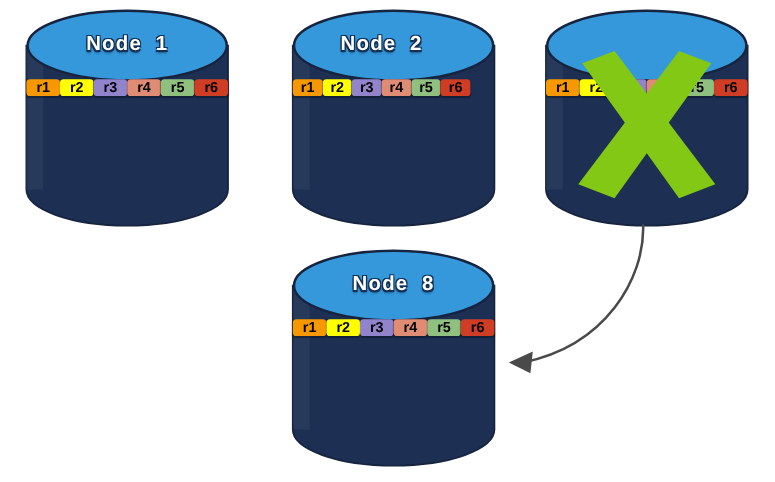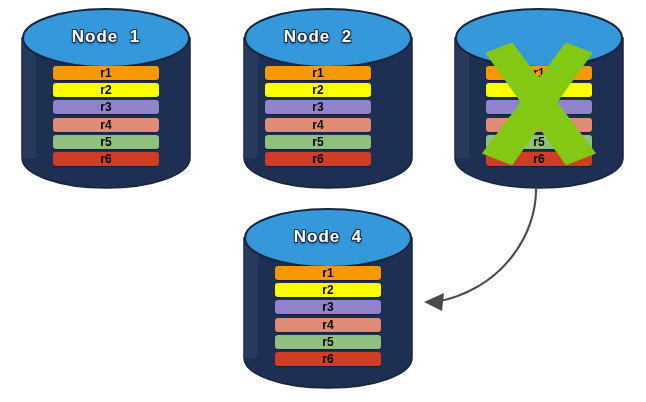--- a/index.html
+++ b/index.html
@@ -42,21 +42,21 @@
        1px  1px 0 #143055,
        0px  2px 2px rgba(10,25,50,.55);
     pointer-events: none;
     white-space: pre;
   }
   .rows {
     position: absolute;
     left: 0;
     width: 100%;
     display: flex;
-    flex-direction: column;
+    flex-direction: row;
   }
   .row {
     position: relative;
     margin: 0 auto;
     border-radius: 3px;
     text-align: center;
     font-weight: bold;
     font-size: 12px;
     color: #000000;
     line-height: 13px;
@@ -152,21 +152,21 @@
       <div class="node" style="left: 244px; top: 208px; width: 168px; height: 180px;">
         <svg class="node-svg" width="168" height="186" viewBox="0 0 168 186">
           <ellipse cx="84" cy="153" rx="84" ry="21.599999999999998" fill="rgba(30,45,70,0.18)"></ellipse>
           <path d="M 0 30
      L 0 150
      A 84 30 0 0 0 168 150
      L 168 30 Z" fill="#1d3054" stroke="#16243f" stroke-width="1.5"></path>
           <rect x="0" y="30" width="14" height="120" fill="rgba(255,255,255,0.05)"></rect>
           <ellipse cx="84" cy="30" rx="83" ry="29" fill="#3498db" stroke="#16243f" stroke-width="2"></ellipse>
         </svg>
-        <div class="node-title" style="top: 19px;">Node  4</div>
+        <div class="node-title" style="top: 19px;">Node  8</div>
         <div class="rows" style="top: 58px;">
           <div class="row" style="background: rgb(247, 152, 0); width: 105.84px; height: 14px; line-height: 14px; margin-bottom: 3.2px;">r1</div>
           <div class="row" style="background: rgb(255, 255, 0); width: 105.84px; height: 14px; line-height: 14px; margin-bottom: 3.2px;">r2</div>
           <div class="row" style="background: rgb(145, 132, 204); width: 105.84px; height: 14px; line-height: 14px; margin-bottom: 3.2px;">r3</div>
           <div class="row" style="background: rgb(224, 139, 116); width: 105.84px; height: 14px; line-height: 14px; margin-bottom: 3.2px;">r4</div>
           <div class="row" style="background: rgb(143, 192, 128); width: 105.84px; height: 14px; line-height: 14px; margin-bottom: 3.2px;">r5</div>
           <div class="row" style="background: rgb(207, 61, 37); width: 105.84px; height: 14px; line-height: 14px; margin-bottom: 3.2px;">r6</div>
         </div>
       </div>
     </div>

